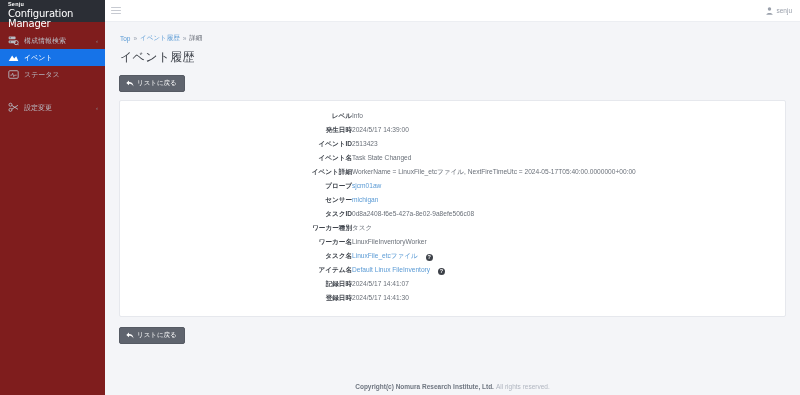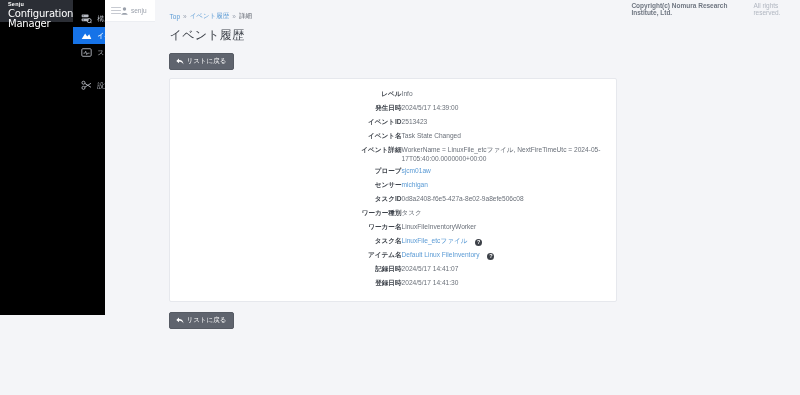--- a/index.html
+++ b/index.html
@@ -6,24 +6,24 @@
   html, body {
     width: 800px; height: 395px;
     font-family: "Liberation Sans", "DejaVu Sans", sans-serif;
     background: #f4f5f8;
     overflow: hidden;
   }
   #app { position: relative; width: 800px; height: 395px; display: flex; }
 
   
   .sidebar {
-    width: 105px; height: 315px;
-    background: #000000;
+    width: 105px; height: 395px;
+    background: #7f1d1d;
     flex: 0 0 105px;
-    display: flex; flex-direction: row;
+    display: flex; flex-direction: column;
   }
   .logo-box {
     height: 22px;
     background: #2b2e35;
     padding: 2px 0 0 8px;
     line-height: 1;
   }
   .logo-senju {
     font-size: 5.5px; font-weight: bold; color: #ffffff;
     letter-spacing: .2px; display: block;
@@ -46,21 +46,21 @@
     display: flex; align-items: center; justify-content: center;
     flex: 0 0 11px;
   }
   .menu-item .mi-label { flex: 1 1 auto; white-space: nowrap; }
   .menu-item .mi-caret {
     font-size: 6px; color: #8b9099; margin-left: 2px;
   }
   .menu-gap { height: 16px; }
 
   
-  .main { flex: 1 1 auto; display: flex; position: relative; background: #f4f5f8; }
+  .main { flex: 1 1 auto; display: flex; flex-direction: column; position: relative; background: #f4f5f8; }
   .navbar {
     height: 22px; background: #ffffff;
     display: flex; align-items: center; justify-content: space-between;
     padding: 0 8px 0 6px;
     border-bottom: 1px solid #eceef2;
   }
   .hamburger { width: 10px; display: flex; flex-direction: column; gap: 1.5px; cursor: pointer; }
   .hamburger span { display:block; height: 1.5px; background: #c7cad1; border-radius: 1px; }
   .user-box { display: flex; align-items: center; gap: 3px; cursor: pointer; }
   .user-icon { width: 7px; height: 8px; display:block; }

